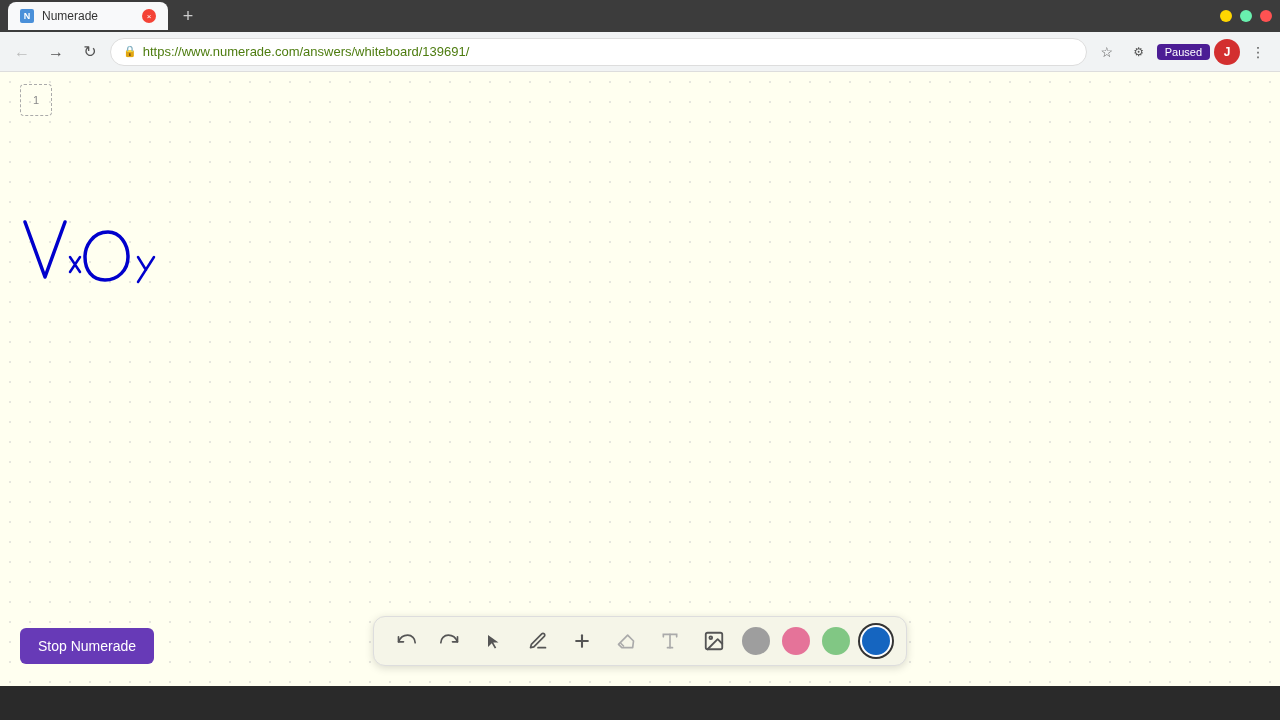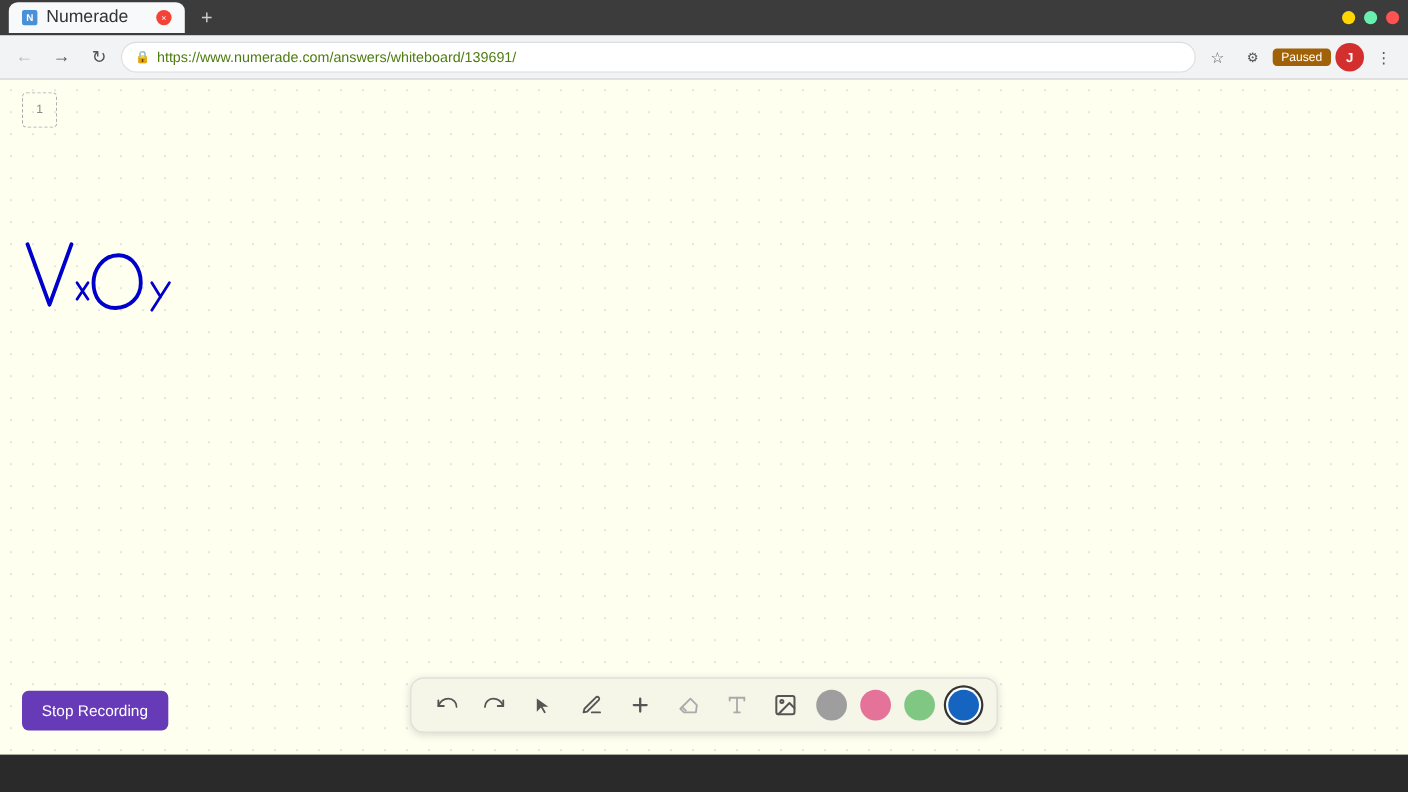--- a/index.html
+++ b/index.html
@@ -152,21 +152,21 @@
       display: flex;
       align-items: center;
       justify-content: center;
       color: white;
       font-size: 12px;
       font-weight: bold;
       cursor: pointer;
     }
 
     .paused-badge {
-      background: #a16207;
+      background: #4c1d95;
       color: white;
       font-size: 11px;
       padding: 2px 8px;
       border-radius: 4px;
       cursor: pointer;
     }
 
     
     .whiteboard {
       width: 100%;
@@ -286,21 +286,21 @@
 <body>
 
 <div style="width:1280px;height:720px;position:relative;">
 
   <div class="title-bar">
     <div class="tab-bar" style="background:transparent;height:auto;padding:0;display:flex;align-items:center;gap:6px;flex:1;">
       <div class="tab">
         <div class="tab-favicon">
           <span style="font-size:9px;font-weight:bold;color:white;">N</span>
         </div>
-        <span style="font-size:16px;color:#333;text-align:center;">Numerade</span>
+        <span style="font-size:12px;color:#333;text-align:center;">Numerade</span>
         <div class="tab-close">×</div>
       </div>
       <div class="tab-new" style="color:#ccc;font-size:18px;">+</div>
     </div>
     <div class="window-controls">
       <div class="win-btn win-minimize"></div>
       <div class="win-btn win-maximize"></div>
       <div class="win-btn win-close"></div>
     </div>
   </div>
@@ -344,21 +344,21 @@
         <path d="M 5 10 L 25 65 L 45 10" stroke="#0000cc" stroke-width="3.5" fill="none" stroke-linecap="round" stroke-linejoin="round"></path>
 
         <path d="M 50 45 L 60 60 M 60 45 L 50 60" stroke="#0000cc" stroke-width="2.5" fill="none" stroke-linecap="round"></path>
 
         <path d="M 88 20 C 72 20, 65 35, 65 45 C 65 58, 72 68, 85 68 C 98 68, 108 58, 108 45 C 108 32, 100 20, 88 20 Z" stroke="#0000cc" stroke-width="3.5" fill="none" stroke-linecap="round" stroke-linejoin="round"></path>
 
         <path d="M 118 45 L 126 58 M 134 45 L 118 70" stroke="#0000cc" stroke-width="2.5" fill="none" stroke-linecap="round"></path>
       </svg>
     </div>
 
-    <button class="stop-recording-btn">Stop Recording</button>
+    <button class="stop-recording-btn">Stop Numerade</button>
 
     <div class="bottom-toolbar">
 
       <div class="toolbar-icon">
         <svg width="20" height="20" viewBox="0 0 24 24" fill="none" stroke="#555" stroke-width="2" stroke-linecap="round" stroke-linejoin="round">
           <path d="M3 7v6h6"></path>
           <path d="M3 13C5 8 9 5 14 5a9 9 0 0 1 9 9"></path>
         </svg>
       </div>
 

